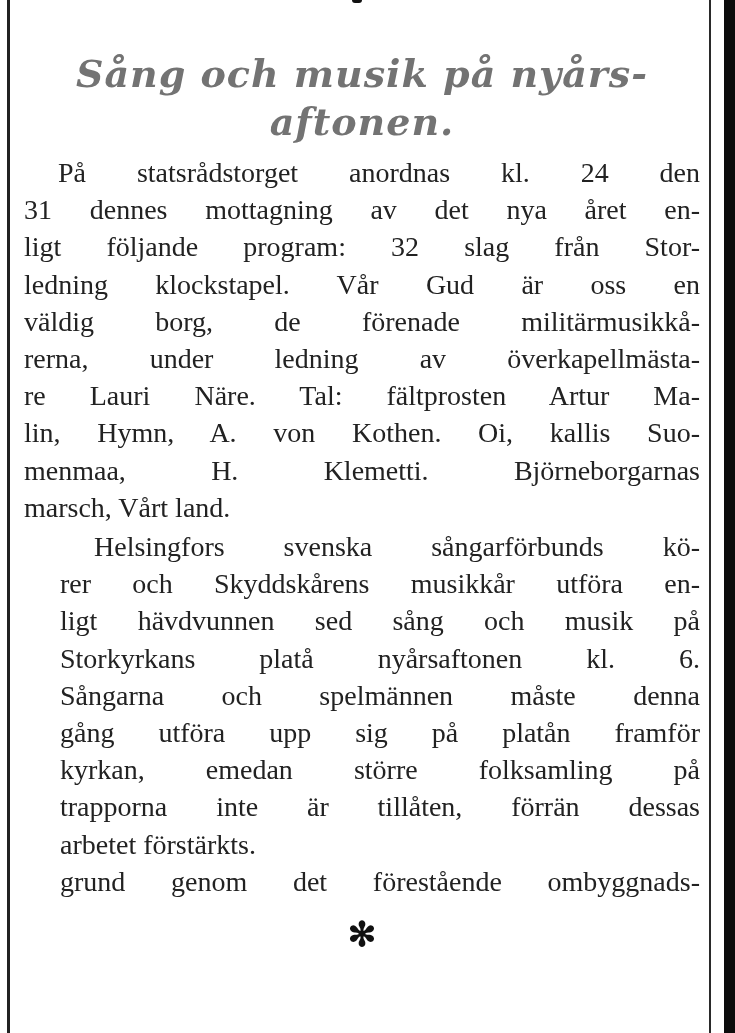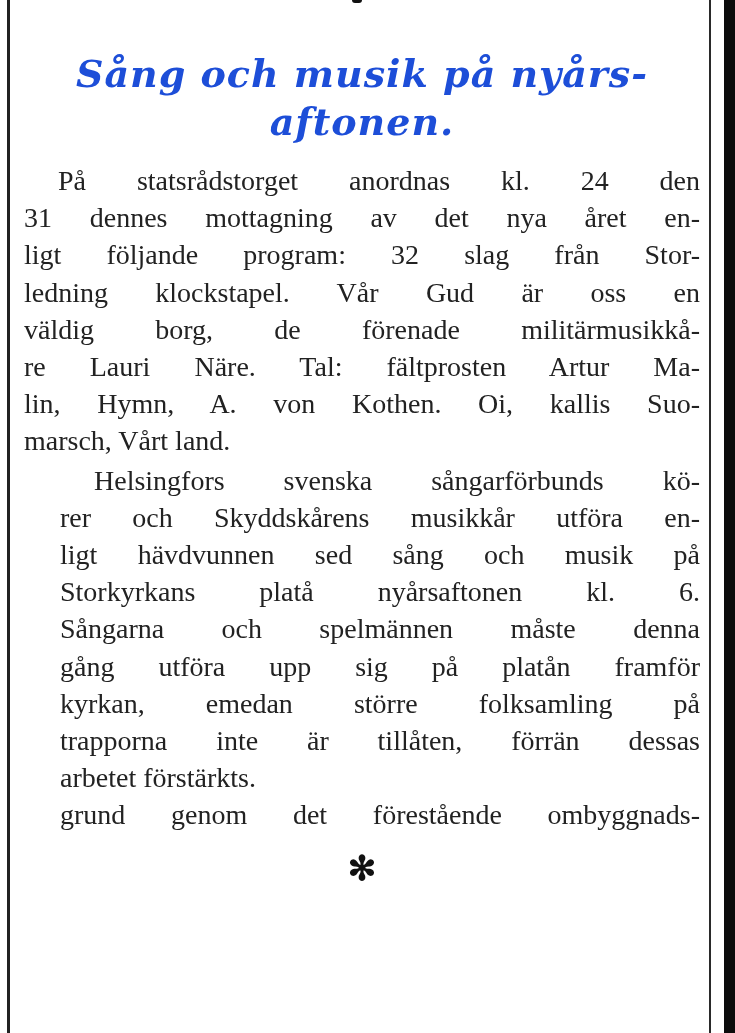--- a/index.html
+++ b/index.html
@@ -55,22 +55,22 @@
       width: 676px;
     }
     .headline {
       text-align: center;
       font-family: "DejaVu Serif", "Liberation Serif", serif;
       font-style: italic;
       font-weight: bold;
       font-size: 38px;
       line-height: 48px;
       letter-spacing: 1px;
-      color: #1d4ed8;
-      margin: 0 0 16px 0;
+      color: #737373;
+      margin: 0 0 8px 0;
     }
     .headline .line {
       display: block;
     }
     .body-text {
       font-family: "Liberation Serif", "DejaVu Serif", serif;
       font-size: 28px;
       line-height: 37.2px;
       color: #222;
     }
@@ -113,22 +113,24 @@
     <span class="line">aftonen.</span>
   </h1>
 
   <div class="body-text">
     <div class="para">
       <span class="line indent">På statsrådstorget anordnas kl. 24 den</span>
       <span class="line">31 dennes mottagning av det nya året en-</span>
       <span class="line">ligt följande program: 32 slag från Stor-</span>
       <span class="line">ledning klockstapel.  Vår Gud är oss en</span>
       <span class="line">väldig borg, de förenade militärmusikkå-</span>
+      <span class="line">rerna, under ledning av överkapellmästa-</span>
       <span class="line">re Lauri Näre.  Tal: fältprosten Artur Ma-</span>
       <span class="line">lin, Hymn, A. von Kothen. Oi, kallis Suo-</span>
+      <span class="line">menmaa, H. Klemetti.  Björneborgarnas</span>
       <span class="line last">marsch, Vårt land.</span>
     </div>
 
     <div class="para">
       <span class="line indent">Helsingfors svenska sångarförbunds kö-</span>
       <span class="line">rer och Skyddskårens musikkår utföra en-</span>
       <span class="line">ligt  hävdvunnen sed sång och musik på</span>
       <span class="line">Storkyrkans  platå  nyårsaftonen  kl. 6.</span>
       <span class="line">Sångarna  och spelmännen måste denna</span>
       <span class="line">gång  utföra  upp sig på platån framför</span>

